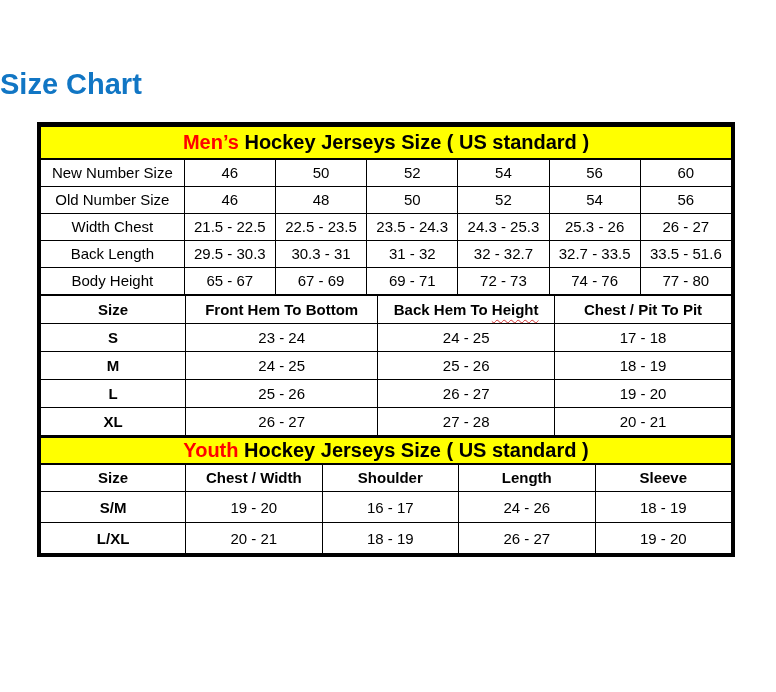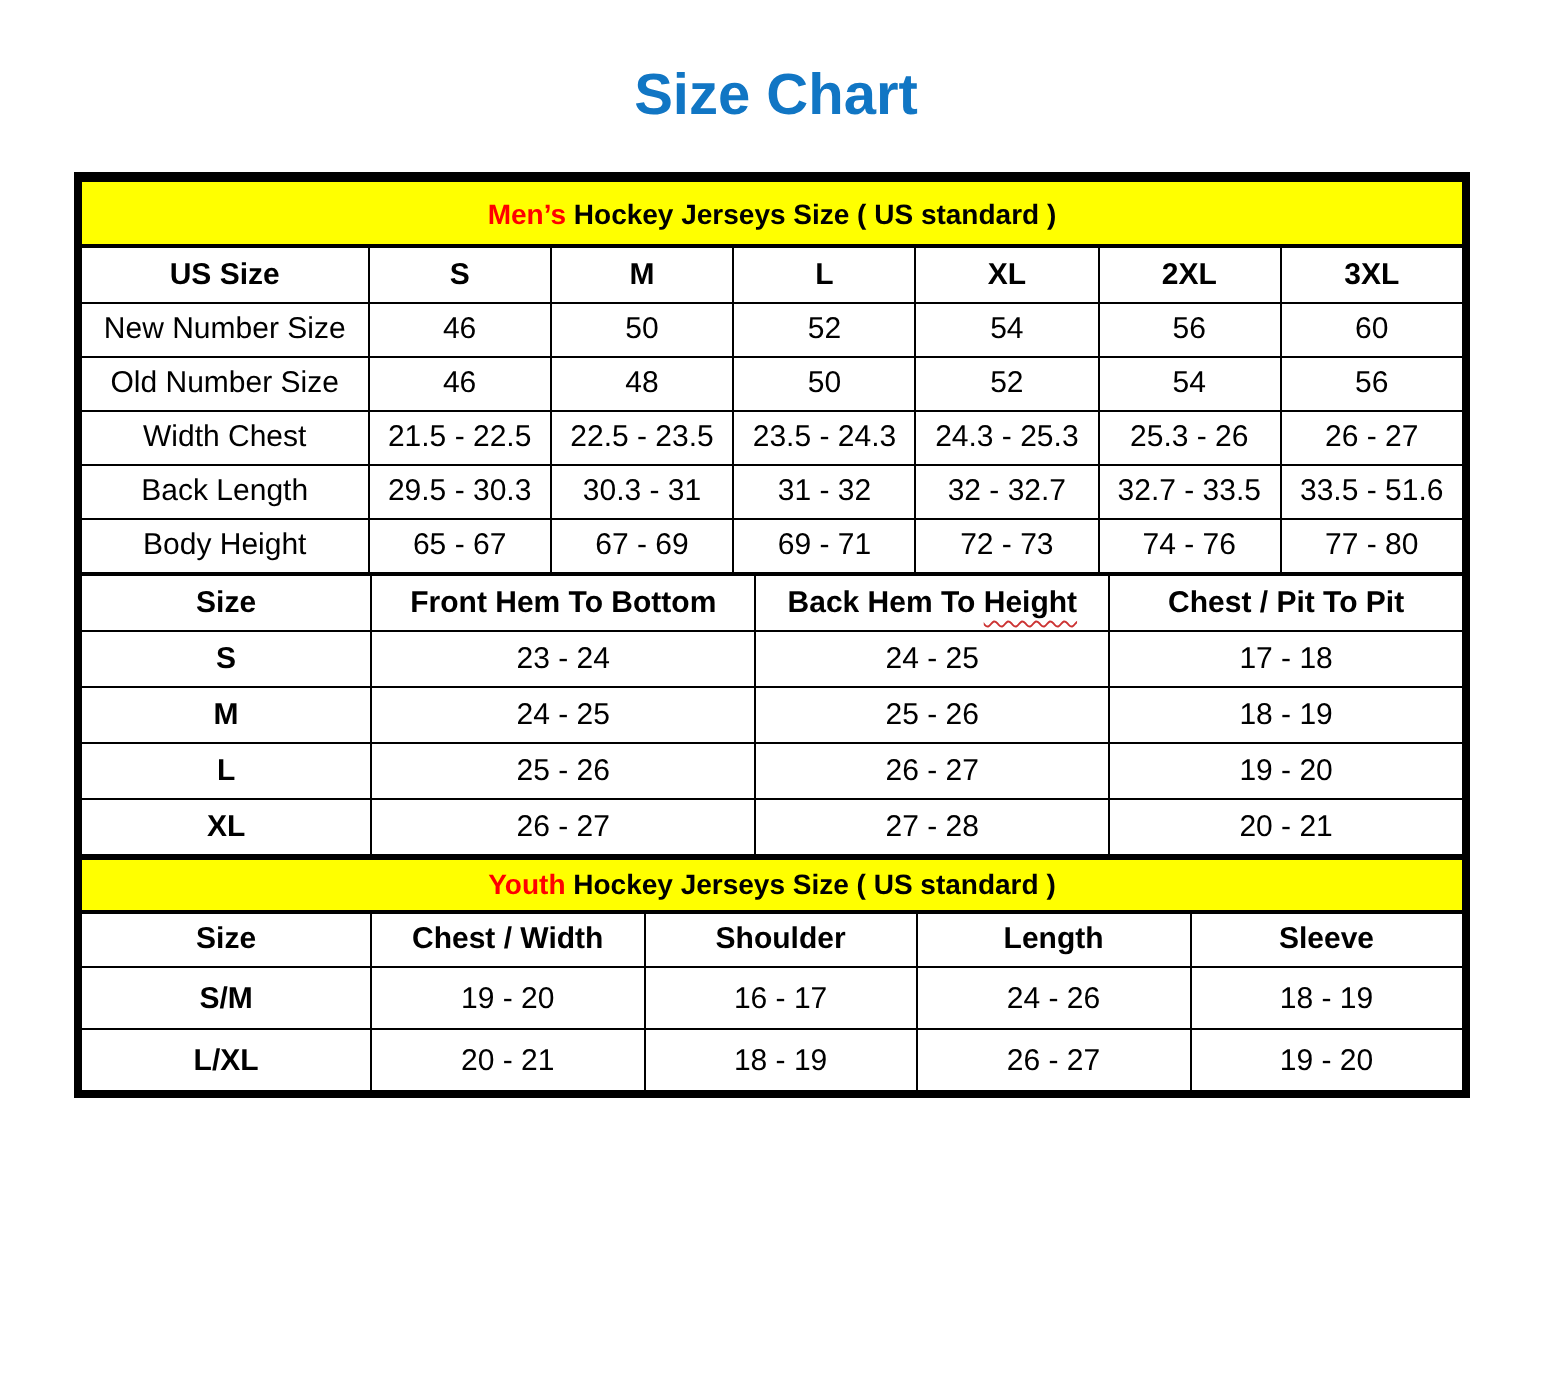--- a/index.html
+++ b/index.html
@@ -6,22 +6,22 @@
   html, body {
     width: 776px;
     height: 692px;
     background: #ffffff;
     font-family: "Liberation Sans", sans-serif;
     overflow: hidden;
   }
   .page { width: 776px; height: 692px; position: relative; }
 
   .page-title {
-    padding-top: 32px;
-    text-align: center;
+    padding-top: 68px;
+    text-align: left;
     font-size: 29px;
     font-weight: bold;
     color: #1176c4;
     letter-spacing: 0px;
   }
 
   .chart-wrap {
     margin: 21px 0 0 37px;
     width: 698px;
     border: 3px solid #000000;
@@ -37,21 +37,21 @@
     text-align: center;
     vertical-align: middle;
     color: #000000;
   }
 
   
   .band-cell {
     background: #ffff00;
     border-top: 2px solid #000;
     border-bottom: 2px solid #000;
-    font-size: 14px;
+    font-size: 20px;
     font-weight: bold;
     height: 33px;
   }
   .band-accent { color: #ff0000; }
   .band-rest   { color: #000000; }
 
   
   .header-row th {
     font-size: 15px;
     font-weight: bold;
@@ -97,29 +97,20 @@
         <col style="width:13.2%">
           <col style="width:13.2%">
           <col style="width:13.2%">
       </colgroup>
       <thead>
         <tr>
           <th class="band-cell" colspan="7">
             <span class="band-accent">Men’s</span><span class="band-rest"> Hockey Jerseys Size ( US standard )</span>
           </th>
         </tr>
-        <tr class="header-row">
-            <th>US Size</th>
-            <th>S</th>
-            <th>M</th>
-            <th>L</th>
-            <th>XL</th>
-            <th>2XL</th>
-            <th>3XL</th>
-          </tr>
       </thead>
       <tbody class="data-rows">
           <tr>
             <th class="row-label">New Number Size</th>
             <td>46</td>
             <td>50</td>
             <td>52</td>
             <td>54</td>
             <td>56</td>
             <td>60</td>

